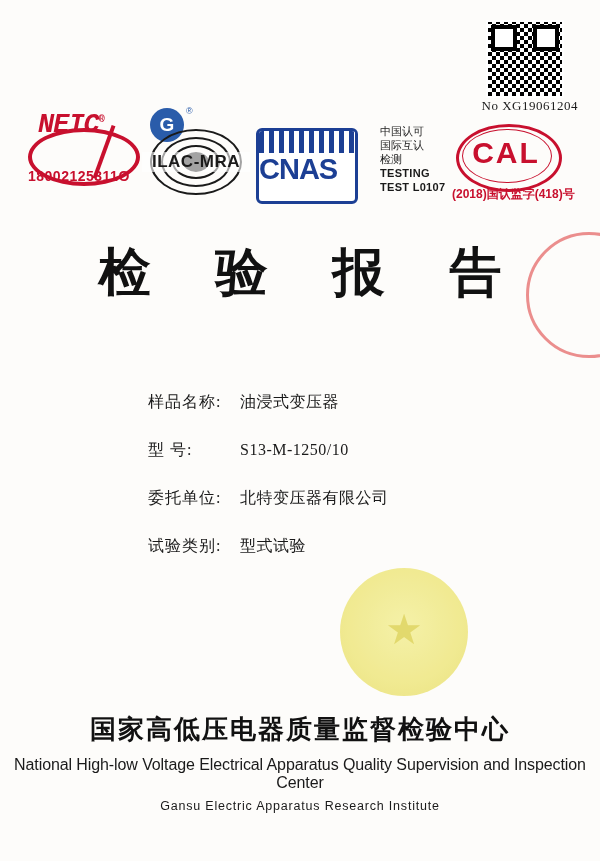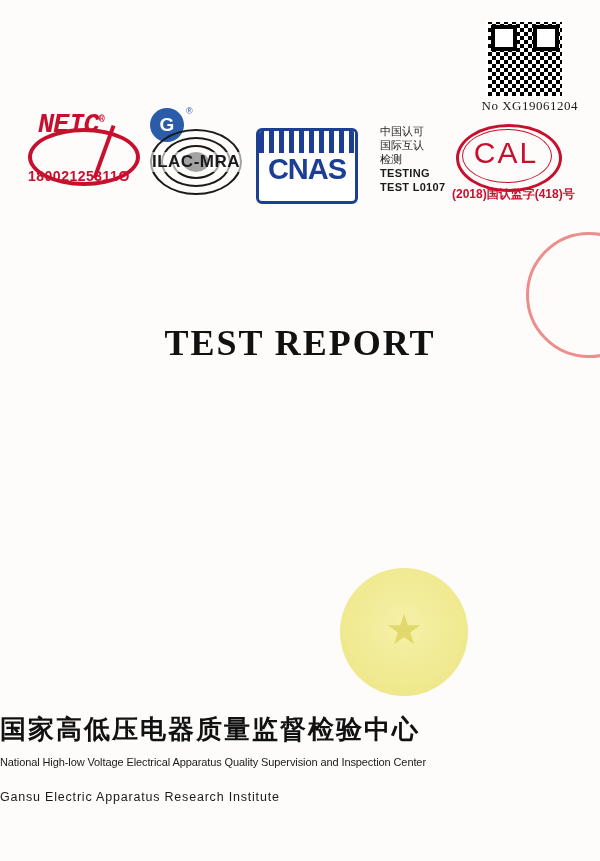--- a/index.html
+++ b/index.html
@@ -182,21 +182,20 @@
   .cnas-bars {
     position: absolute;
     left: 0; top: 0;
     width: 96px; height: 22px;
     background: repeating-linear-gradient(90deg, #1c3f94 0 5px, #ffffff 5px 10px);
   }
   .cnas-text {
     position: absolute;
     left: 0; top: 22px;
     width: 96px;
-    text-align: center;
     font-family: "Liberation Sans", sans-serif;
     font-weight: 700;
     font-size: 29px;
     color: #1c3f94;
     letter-spacing: -1px;
   }
 
   
   .cnas-info {
     position: absolute;
@@ -228,21 +227,21 @@
     width: 88px; height: 52px;
     border: 1px solid #c8102e;
     border-radius: 50%;
   }
   .cal-text {
     position: absolute;
     left: 0; top: 12px;
     width: 108px;
     text-align: center;
     font-family: "Liberation Sans", sans-serif;
-    font-weight: 400;
+    font-weight: 700;
     font-size: 30px;
     color: #c8102e;
     letter-spacing: 2px;
   }
   .cal-code {
     position: absolute;
     left: 0; top: 62px;
     width: 112px;
     text-align: right;
     font-family: "Liberation Sans", sans-serif;
@@ -327,47 +326,47 @@
     border: 3px solid #d33;
     border-radius: 50%;
     opacity: 0.55;
   }
 
   
   .footer {
     position: absolute;
     left: 0; top: 712px;
     width: 600px;
-    text-align: left;
+    text-align: center;
   }
   .org-cn {
     font-family: "Liberation Serif", serif;
     font-weight: 700;
     font-size: 26px;
     letter-spacing: 2px;
     color: #111111;
   }
   .org-en {
     margin-top: 9px;
     font-family: "Liberation Sans", sans-serif;
-    font-size: 11px;
+    font-size: 16px;
     letter-spacing: -0.1px;
     color: #1a1a1a;
   }
   .inst-cn {
     margin-top: 14px;
     font-family: "Liberation Serif", serif;
     font-weight: 700;
     font-size: 25px;
     letter-spacing: 8px;
     text-indent: 8px;
     color: #111111;
   }
   .inst-en {
-    margin-top: 22px;
+    margin-top: 7px;
     font-family: "Liberation Sans", sans-serif;
     font-size: 12.5px;
     letter-spacing: 0.8px;
     color: #1a1a1a;
   }
 </style>
 </head>
 <body>
 
 <div class="page">
@@ -413,22 +412,40 @@
     </div>
 
     <div class="cal">
       <div class="cal-ellipse"></div>
       <div class="cal-ellipse2"></div>
       <div class="cal-text">CAL</div>
       <div class="cal-code">(2018)国认监字(418)号</div>
     </div>
   </div>
 
-  <div class="title-en">TEST REPORT</div>
-
+  <div class="title-cn">检 验 报 告</div>
+
+  <div class="fields">
+    <div class="field">
+      <div class="field-label">样品名称:</div>
+      <div class="field-value">油浸式变压器</div>
+    </div>
+    <div class="field">
+      <div class="field-label wide-gap">型    号:</div>
+      <div class="field-value">S13-M-1250/10</div>
+    </div>
+    <div class="field">
+      <div class="field-label">委托单位:</div>
+      <div class="field-value">北特变压器有限公司</div>
+    </div>
+    <div class="field">
+      <div class="field-label">试验类别:</div>
+      <div class="field-value">型式试验</div>
+    </div>
+  </div>
 
   <div class="seal-yellow">
     <div class="seal-star-glyph">★</div>
   </div>
   <div class="seal-red-partial"></div>
 
   <div class="footer">
     <div class="org-cn">国家高低压电器质量监督检验中心</div>
     <div class="org-en">National High-low Voltage Electrical Apparatus Quality Supervision and Inspection Center</div>
     <div class="inst-en">Gansu Electric Apparatus Research Institute</div>

